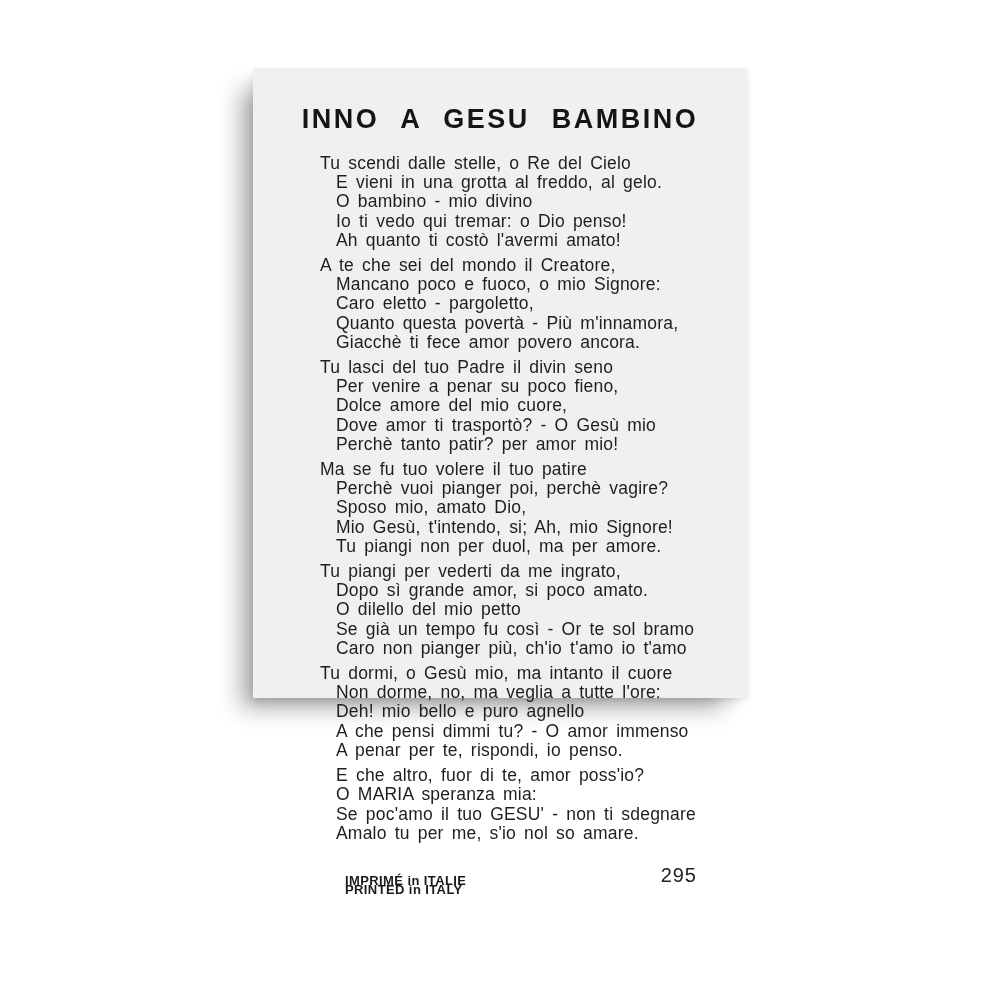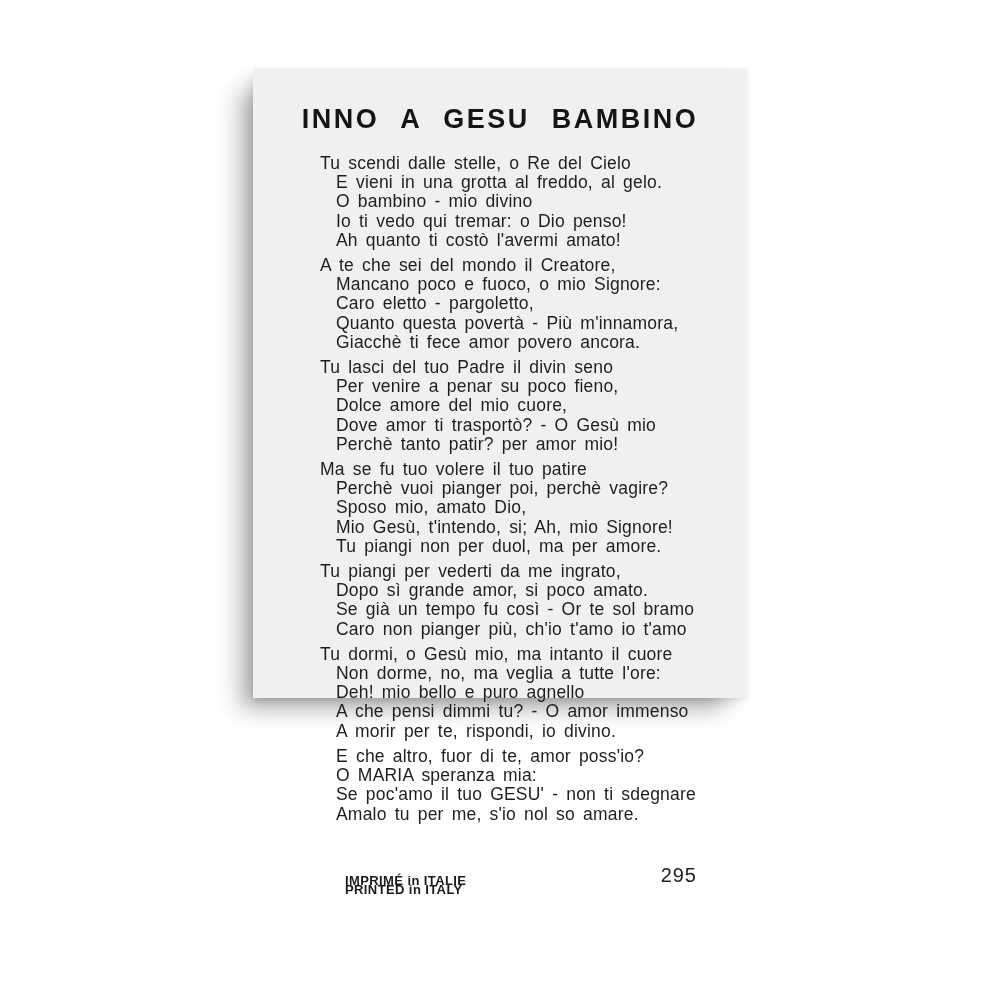--- a/index.html
+++ b/index.html
@@ -118,30 +118,31 @@
         <div class="line">Ma se fu tuo volere il tuo patire</div>
         <div class="line indent">Perchè vuoi pianger poi, perchè vagire?</div>
         <div class="line indent">Sposo mio, amato Dio,</div>
         <div class="line indent">Mio Gesù, t'intendo, si; Ah, mio Signore!</div>
         <div class="line indent">Tu piangi non per duol, ma per amore.</div>
       </div>
 
       <div class="stanza">
         <div class="line">Tu piangi per vederti da me ingrato,</div>
         <div class="line indent">Dopo sì grande amor, si poco amato.</div>
+        <div class="line indent">O dilello del mio petto</div>
         <div class="line indent">Se già un tempo fu così - Or te sol bramo</div>
         <div class="line indent">Caro non pianger più, ch'io t'amo io t'amo</div>
       </div>
 
       <div class="stanza">
         <div class="line">Tu dormi, o Gesù mio, ma intanto il cuore</div>
         <div class="line indent">Non dorme, no, ma veglia a tutte l'ore:</div>
         <div class="line indent">Deh! mio bello e puro agnello</div>
         <div class="line indent">A che pensi dimmi tu? - O amor immenso</div>
-        <div class="line indent">A morir per te, rispondi, io divino.</div>
+        <div class="line indent">A penar per te, rispondi, io penso.</div>
       </div>
 
       <div class="stanza">
         <div class="line indent">E che altro, fuor di te, amor poss'io?</div>
         <div class="line indent">O MARIA speranza mia:</div>
         <div class="line indent">Se poc'amo il tuo GESU' - non ti sdegnare</div>
         <div class="line indent">Amalo tu per me, s'io nol so amare.</div>
       </div>
 
     </div>

